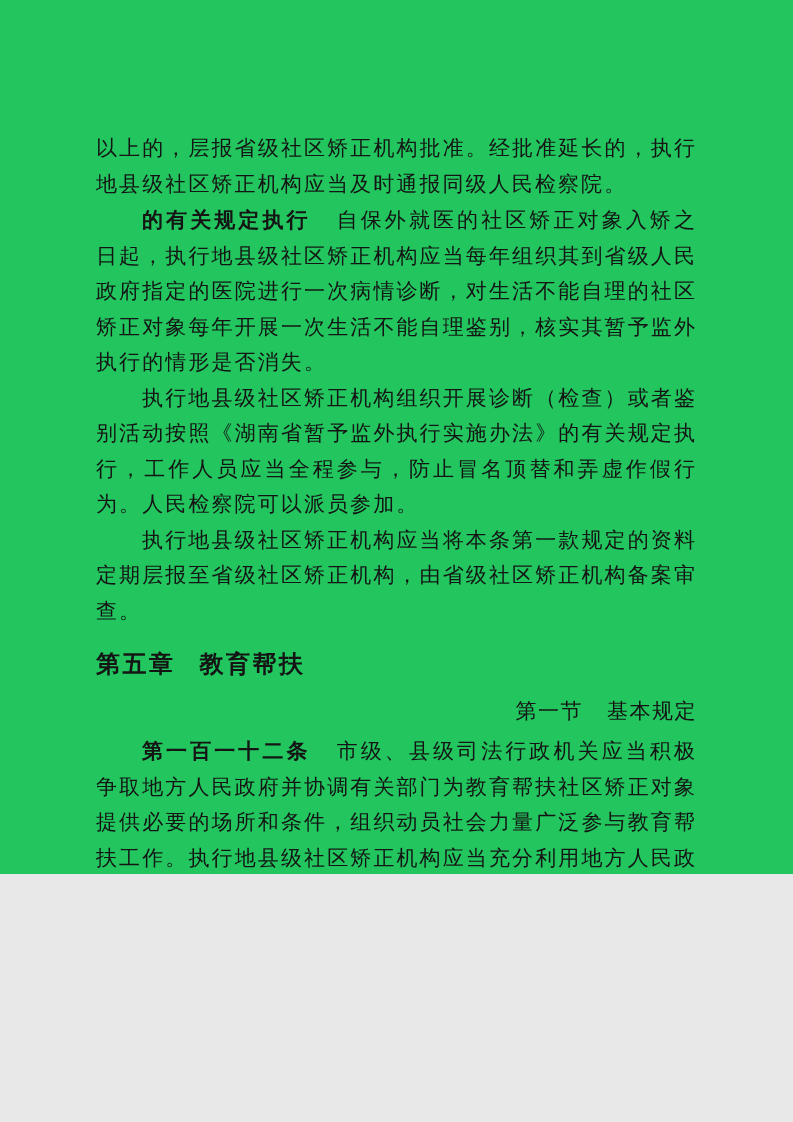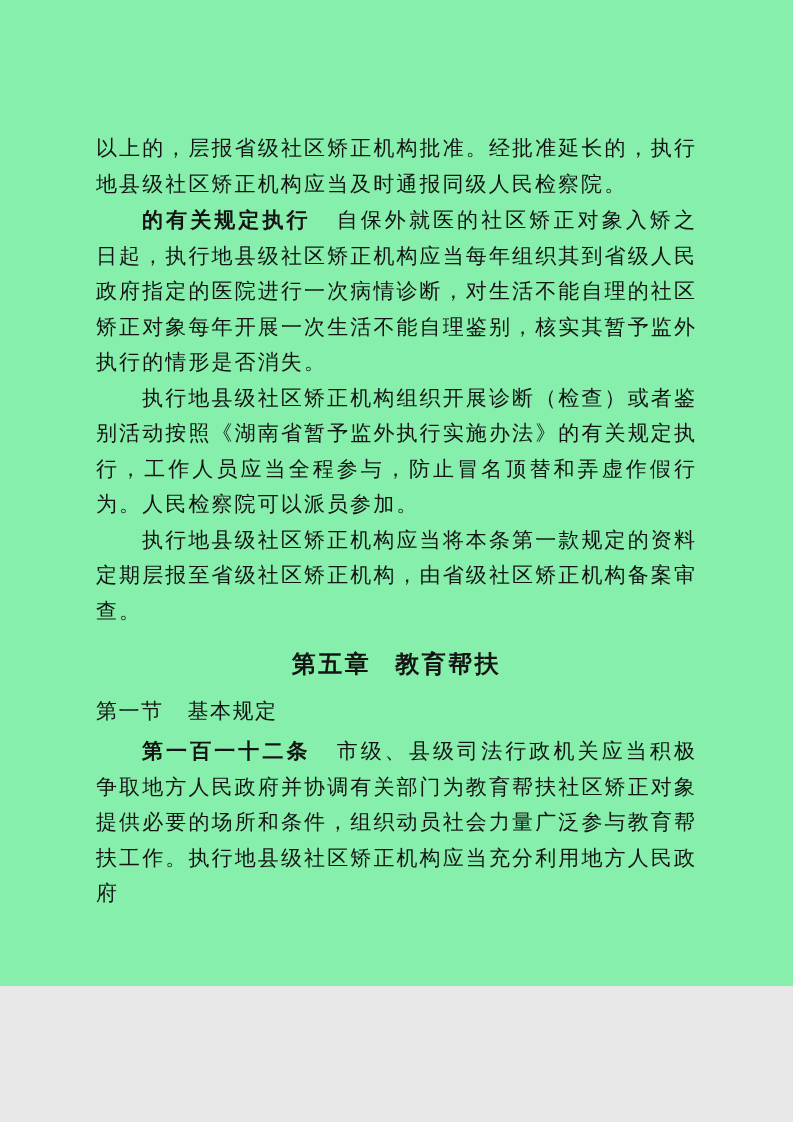--- a/index.html
+++ b/index.html
@@ -3,23 +3,23 @@
 <meta charset="utf-8">
 <style>
   html, body {
     margin: 0;
     padding: 0;
     background: #e8e8e8;
   }
   .page {
     position: relative;
     width: 793px;
-    height: 986px;
+    height: 874px;
     margin: 0 auto;
-    background: #86efac;
+    background: #22c55e;
     overflow: hidden;
     color: #141414;
     font-family: "Liberation Serif", "DejaVu Serif", serif;
   }
   .content {
     position: absolute;
     left: 96px;
     top: 131px;
     width: 601px;
   }
@@ -39,31 +39,30 @@
   .article-num {
     font-family: "Liberation Sans", "DejaVu Sans", sans-serif;
     font-weight: 700;
     margin-right: 26px;
   }
   .chapter {
     margin: 15px 0 0 0;
     font-size: 24px;
     line-height: 40px;
     font-weight: 700;
-    text-align: center;
     text-indent: 0;
     letter-spacing: 2.5px;
     font-family: "Liberation Sans", "DejaVu Sans", sans-serif;
   }
   .section {
     margin: 8px 0 3px 0;
     font-size: 21px;
     line-height: 38px;
     font-weight: 400;
-    text-align: left;
+    text-align: right;
     text-indent: 0;
     letter-spacing: 1.5px;
     font-family: "Liberation Serif", "DejaVu Serif", serif;
   }
   .heading-gap {
     display: inline-block;
     width: 24px;
   }
   .footer {
     position: absolute;

